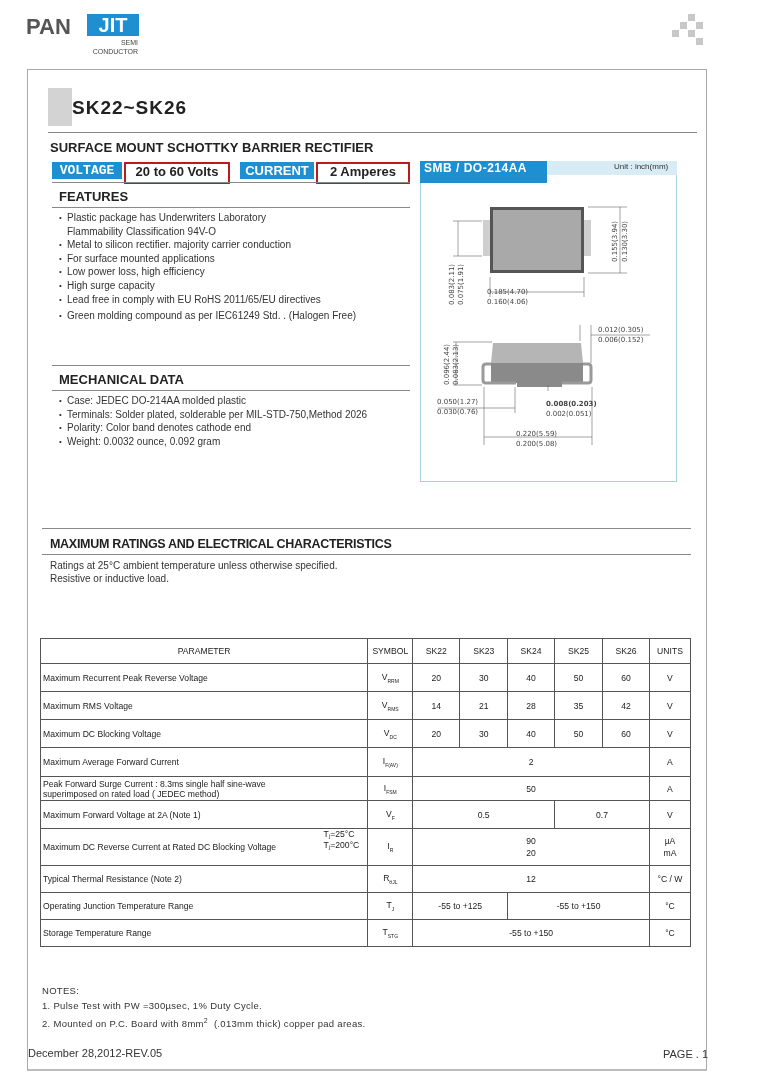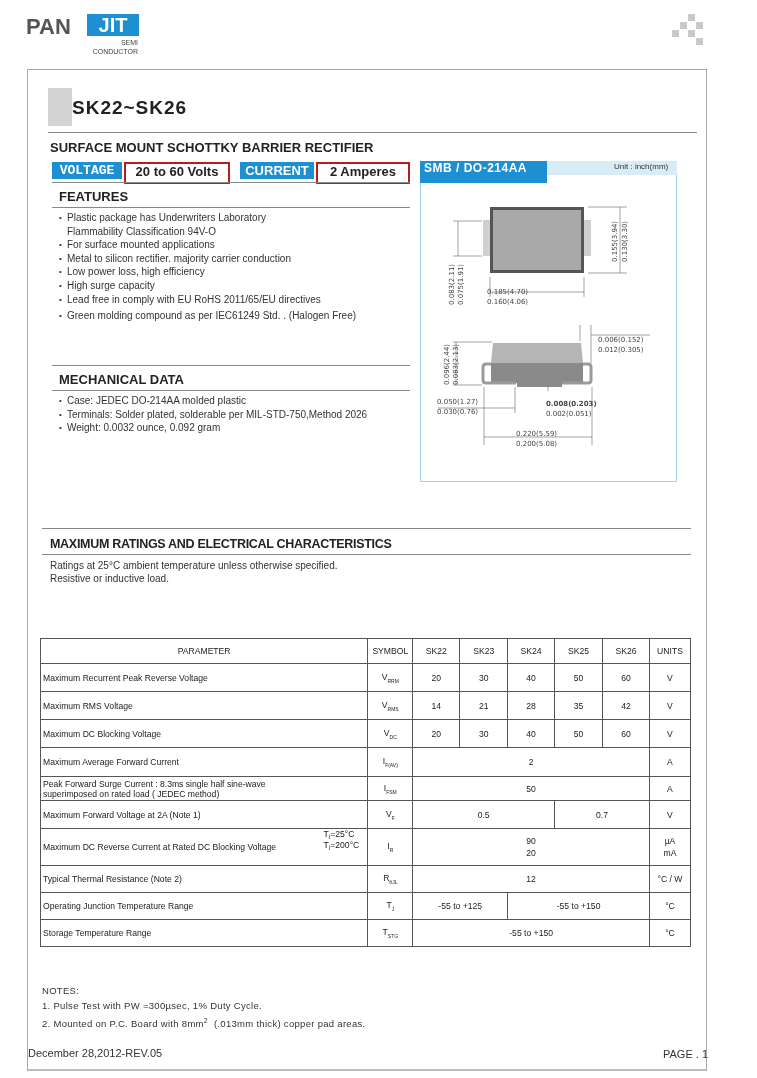--- a/index.html
+++ b/index.html
@@ -89,34 +89,35 @@
 <div class="abs spec-value" style="left:124px; width:106px;">20 to 60 Volts</div>
 <div class="abs spec-label" style="left:240px; width:74px;">CURRENT</div>
 <div class="abs spec-value" style="left:316px; width:94px;">2 Amperes</div>
 <div class="abs hr" style="left:52px; top:182px; width:358px;"></div>
 
 <div class="abs section-head" style="left:59px; top:189px;">FEATURES</div>
 <div class="abs hr" style="left:52px; top:207px; width:358px;"></div>
 <div class="abs bullets" style="left:59px; top:211px; width:350px;">
   <div>Plastic package has Underwriters Laboratory</div>
   <div class="cont">Flammability Classification 94V-O</div>
+  <div>Metal to silicon rectifier. majority carrier conduction</div>
   <div>For surface mounted applications</div>
-  <div>Metal to silicon rectifier. majority carrier conduction</div>
   <div>Low power loss, high efficiency</div>
   <div>High surge capacity</div>
   <div style="margin-top:1px;">Lead free in comply with EU RoHS 2011/65/EU directives</div>
   <div style="margin-top:2px;">Green molding compound as per IEC61249 Std. . (Halogen Free)</div>
 </div>
 
 <div class="abs hr" style="left:52px; top:365px; width:358px;"></div>
 <div class="abs section-head" style="left:59px; top:372px;">MECHANICAL DATA</div>
 <div class="abs hr" style="left:52px; top:390px; width:358px;"></div>
 <div class="abs bullets" style="left:59px; top:394px; width:350px;">
   <div>Case: JEDEC DO-214AA molded plastic</div>
   <div>Terminals: Solder plated, solderable per MIL-STD-750,Method 2026</div>
+  <div>Polarity: Color band denotes cathode end</div>
   <div>Weight: 0.0032 ounce, 0.092 gram</div>
 </div>
 
 <div class="abs pkg"></div>
 <div class="abs pkg-head"></div>
 <div class="abs pkg-tag">SMB / DO-214AA</div>
 <div class="abs pkg-unit">Unit : inch(mm)</div>
 
 <svg class="abs" style="left:420px; top:175px;" width="257" height="300">
 
@@ -160,21 +161,21 @@
   </g>
 </svg>
 
 <div class="abs dim" style="left:487px; top:288px;">0.185(4.70)</div>
 <div class="abs dim" style="left:487px; top:298px;">0.160(4.06)</div>
 <div class="abs dim vdim" style="left:611px; top:262px;">0.155(3.94)</div>
 <div class="abs dim vdim" style="left:621px; top:262px;">0.130(3.30)</div>
 <div class="abs dim vdim" style="left:448px; top:305px;">0.083(2.11)</div>
 <div class="abs dim vdim" style="left:457px; top:305px;">0.075(1.91)</div>
 
-<div class="abs dim" style="left:598px; top:326px;margin-top:20px;">0.012(0.305)</div>
+<div class="abs dim" style="left:598px; top:326px;">0.012(0.305)</div>
 <div class="abs dim" style="left:598px; top:336px;">0.006(0.152)</div>
 <div class="abs dim vdim" style="left:443px; top:385px;">0.096(2.44)</div>
 <div class="abs dim vdim" style="left:452px; top:385px;">0.083(2.13)</div>
 <div class="abs dim" style="left:437px; top:398px;">0.050(1.27)</div>
 <div class="abs dim" style="left:437px; top:408px;">0.030(0.76)</div>
 <div class="abs dim" style="left:546px; top:400px; font-weight:bold;">0.008(0.203)</div>
 <div class="abs dim" style="left:546px; top:410px;">0.002(0.051)</div>
 <div class="abs dim" style="left:516px; top:430px;">0.220(5.59)</div>
 <div class="abs dim" style="left:516px; top:440px;">0.200(5.08)</div>
 

